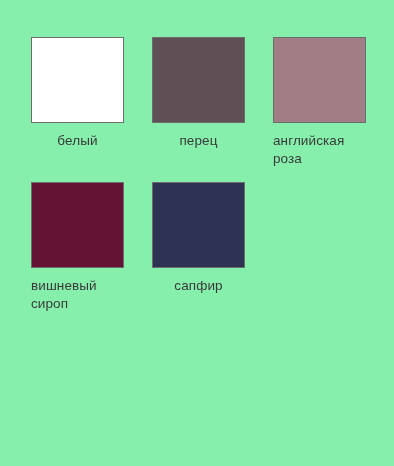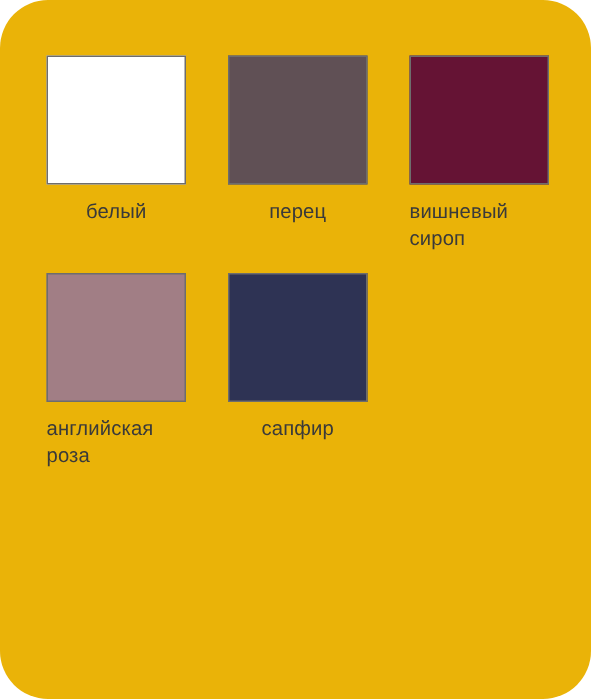--- a/index.html
+++ b/index.html
@@ -57,40 +57,40 @@
   .swatch-label.center {
     text-align: center;
   }
   .swatch-label.left {
     text-align: left;
   }
 </style>
 </head>
 <body>
 
-<div id="palette" style="background: #eab308; border-radius: 32px;">
+<div id="palette" style="background: #86efac;">
   <div class="swatch-grid">
       <div class="swatch-cell">
         <span class="swatch-chip bordered" title="белый" style="background: rgb(255, 255, 255); border-color: rgb(109, 109, 109);"></span>
         <span class="swatch-label center" style="color: rgb(58, 58, 58);">белый</span>
       </div>
       <div class="swatch-cell">
         <span class="swatch-chip bordered" title="перец" style="background: rgb(96, 80, 85); border-color: rgb(109, 109, 109);"></span>
         <span class="swatch-label center" style="color: rgb(58, 58, 58);">перец</span>
       </div>
       <div class="swatch-cell">
+        <span class="swatch-chip bordered" title="английская
+роза" style="background: rgb(161, 126, 133); border-color: rgb(109, 109, 109);"></span>
+        <span class="swatch-label left" style="color: rgb(58, 58, 58);">английская
+роза</span>
+      </div>
+      <div class="swatch-cell">
         <span class="swatch-chip bordered" title="вишневый
 сироп" style="background: rgb(101, 19, 52); border-color: rgb(109, 109, 109);"></span>
         <span class="swatch-label left" style="color: rgb(58, 58, 58);">вишневый
 сироп</span>
-      </div>
-      <div class="swatch-cell">
-        <span class="swatch-chip bordered" title="английская
-роза" style="background: rgb(161, 126, 133); border-color: rgb(109, 109, 109);"></span>
-        <span class="swatch-label left" style="color: rgb(58, 58, 58);">английская
-роза</span>
       </div>
       <div class="swatch-cell">
         <span class="swatch-chip bordered" title="сапфир" style="background: rgb(46, 51, 84); border-color: rgb(109, 109, 109);"></span>
         <span class="swatch-label center" style="color: rgb(58, 58, 58);">сапфир</span>
       </div>
     </div>
 </div>
 
 </body></html>

